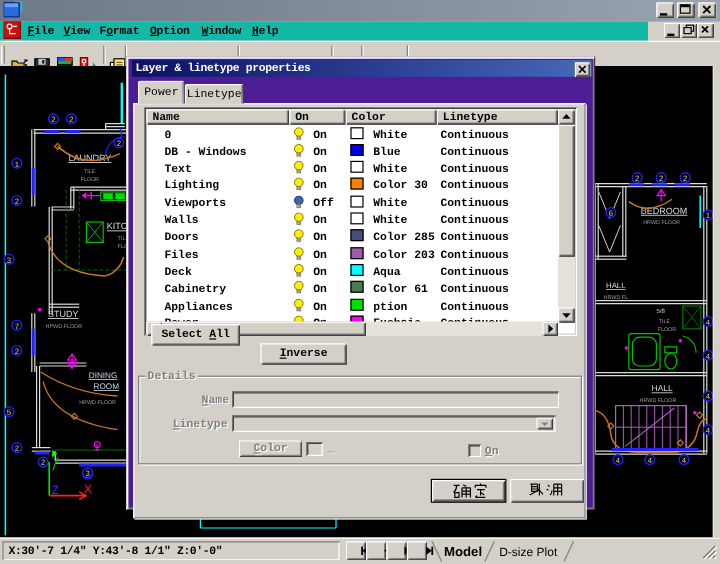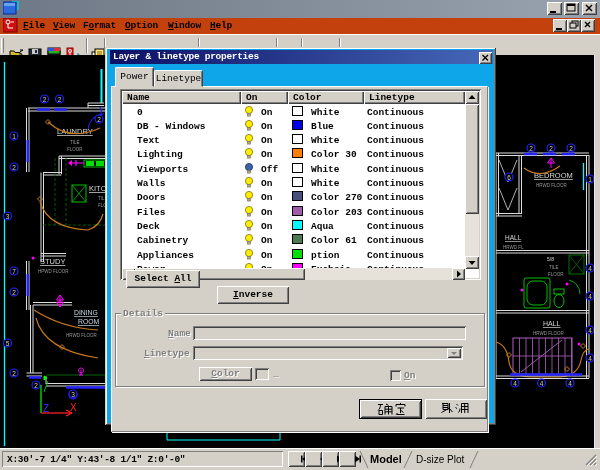--- a/index.html
+++ b/index.html
@@ -1,37 +1,37 @@
 <!DOCTYPE html>
 <html><head><meta charset="utf-8"><style>
 html,body{margin:0;padding:0;}
 #scr{position:relative;width:600px;height:470px;background:#d4d0c8;overflow:hidden;
   font-family:"Liberation Mono",monospace;font-size:9.5px;color:#000;}
 #scr *{box-sizing:border-box;position:absolute;}
 .tb{left:0;top:0;width:600px;height:18px;background:linear-gradient(90deg,#6e7886 0%,#8c96a2 70%,#9aa4b0 100%);}
 .tb .txt{left:20px;top:3px;color:#cdd1d5;font-weight:bold;font-size:10px;letter-spacing:-0.35px;white-space:nowrap;}
 .wbtn{width:15px;height:13px;background:#d4d0c8;
   box-shadow:inset 1px 1px 0 #fff, inset -1px -1px 0 #404040, inset 2px 2px 0 #d4d0c8, inset -2px -2px 0 #808080;}
-.menubar{left:0;top:18px;width:600px;height:16px;background:#c2410c;}
+.menubar{left:0;top:18px;width:540px;height:16px;background:#14b8a6;}
 .menubar span{top:2px;font-size:9.5px;letter-spacing:-0.2px;font-weight:bold;}
 .mbtn{width:14px;height:13px;top:1px;background:#d4d0c8;
   box-shadow:inset 1px 1px 0 #fff, inset -1px -1px 0 #404040, inset 2px 2px 0 #d4d0c8, inset -2px -2px 0 #808080;}
 .toolbar{left:0;top:34px;width:600px;height:21px;background:#d4d0c8;border-top:1px solid #fff;}
 .ticon{top:12px;width:17px;height:17px;}
 .tsep{top:3px;width:2px;height:15px;border-left:1px solid #808080;border-right:1px solid #fff;}
 .canvas{left:0;top:55px;width:600px;height:393px;background:#000;}
 .rstrip{left:594px;top:0px;width:6px;height:393px;background:#d4d0c8;border-left:1px solid #e8e8e8;}
 .statusbar{left:0;top:448px;width:600px;height:22px;background:#d4d0c8;border-top:1px solid #fff;}
 .spanel{left:2px;top:2px;width:281px;height:16px;box-shadow:inset 1px 1px 0 #808080, inset -1px -1px 0 #fff;}
 .spanel span{left:5px;top:3px;font-size:9.5px;letter-spacing:-0.3px;white-space:nowrap;font-weight:bold;}
 .vcr{top:2px;width:17px;height:16px;background:#d4d0c8;
   box-shadow:inset 1px 1px 0 #fff, inset -1px -1px 0 #404040, inset 2px 2px 0 #d4d0c8, inset -2px -2px 0 #808080;
   font-size:7px;text-align:center;line-height:16px;}
 
-.dialog{left:105px;top:47px;width:391px;height:378px;background:#0ea5e9;
+.dialog{left:105px;top:47px;width:391px;height:378px;background:#4c1d95;
   box-shadow:inset 1px 1px 0 #d4d0c8, inset -1px -1px 0 #404040, inset 2px 2px 0 #fff, inset -2px -2px 0 #808080;}
 .dtitle{left:5px;top:3px;width:383px;height:14px;background:linear-gradient(90deg,#0c1066,#4668b8);}
 .dtitle span{left:3px;top:1px;color:#fff;font-weight:bold;font-size:9.5px;letter-spacing:-0.3px;}
 .dclose{left:374px;top:4.5px;width:13px;height:12px;background:#d4d0c8;
   box-shadow:inset 1px 1px 0 #fff, inset -1px -1px 0 #404040, inset 2px 2px 0 #d4d0c8, inset -2px -2px 0 #808080;}
 .tab1{left:10px;top:20px;width:39px;height:20px;background:#d4d0c8;border:1px solid;border-color:#fff #404040 #d4d0c8 #fff;
   box-shadow:inset 1px 0 0 #d4d0c8, inset -1px 0 0 #808080;border-radius:2px 2px 0 0;
   text-align:center;padding-top:3px;z-index:3;}
 .tab2{left:49px;top:23px;width:49px;height:17px;background:#d4d0c8;border:1px solid;border-color:#fff #404040 #d4d0c8 #fff;
   box-shadow:inset -1px 0 0 #808080;border-radius:2px 2px 0 0;text-align:center;padding-top:2px;z-index:3;}
@@ -582,21 +582,21 @@
               <span class="rlt">Continuous</span>
             </div>
             <div class="row" style="top:100.30000000000001px">
               <span class="rname">Doors</span>
               <svg class="bulb" width="10" height="11">
                 <circle cx="5" cy="4" r="3.6" fill="#ffee00" stroke="#807000" stroke-width="0.8"></circle>
                 <rect x="3.4" y="7.5" width="3.2" height="2.6" fill="#b8a868" stroke="#707070" stroke-width="0.6"></rect>
               </svg>
               <span class="ron">On</span>
               <div class="swatch" style="background:#46507d"></div>
-              <span class="rcol">Color 270</span>
+              <span class="rcol">Color 285</span>
               <span class="rlt">Continuous</span>
             </div>
             <div class="row" style="top:114.60000000000001px">
               <span class="rname">Files</span>
               <svg class="bulb" width="10" height="11">
                 <circle cx="5" cy="4" r="3.6" fill="#ffee00" stroke="#807000" stroke-width="0.8"></circle>
                 <rect x="3.4" y="7.5" width="3.2" height="2.6" fill="#b8a868" stroke="#707070" stroke-width="0.6"></rect>
               </svg>
               <span class="ron">On</span>
               <div class="swatch" style="background:#a05ca8"></div>

